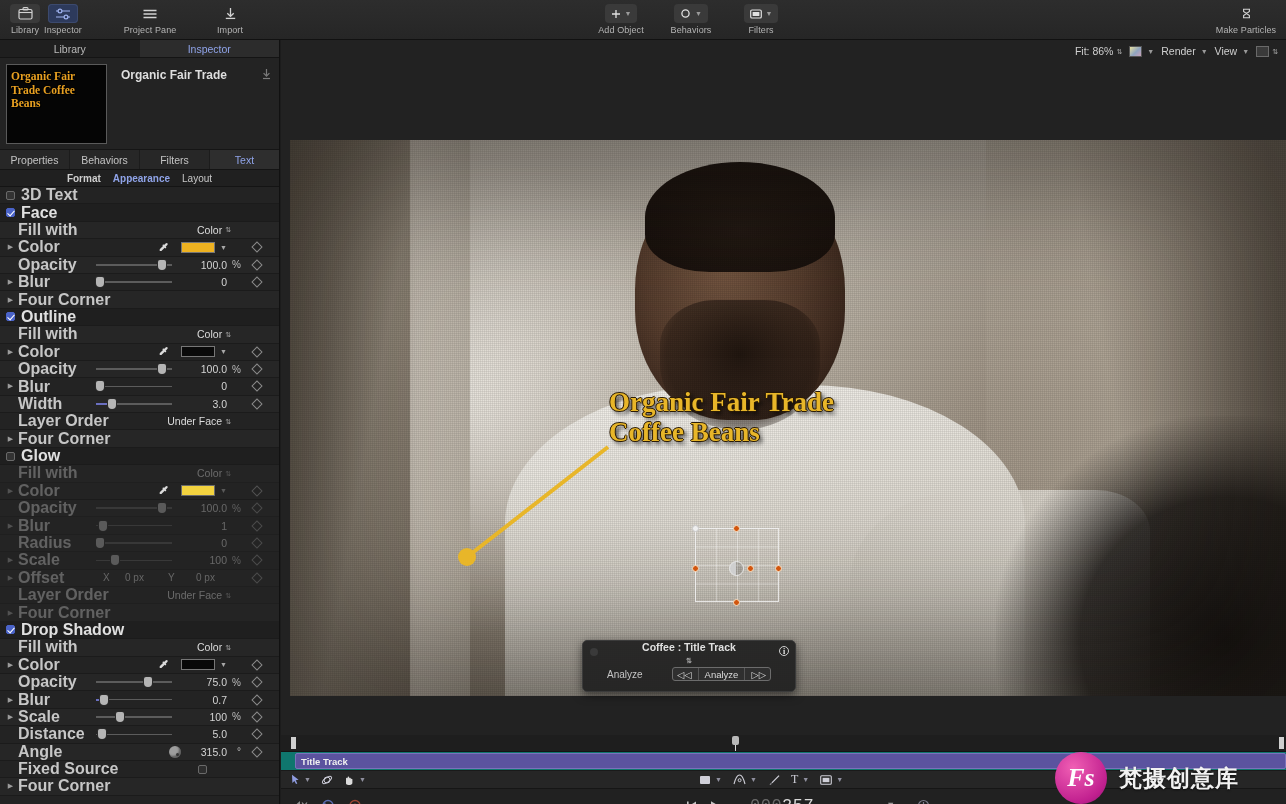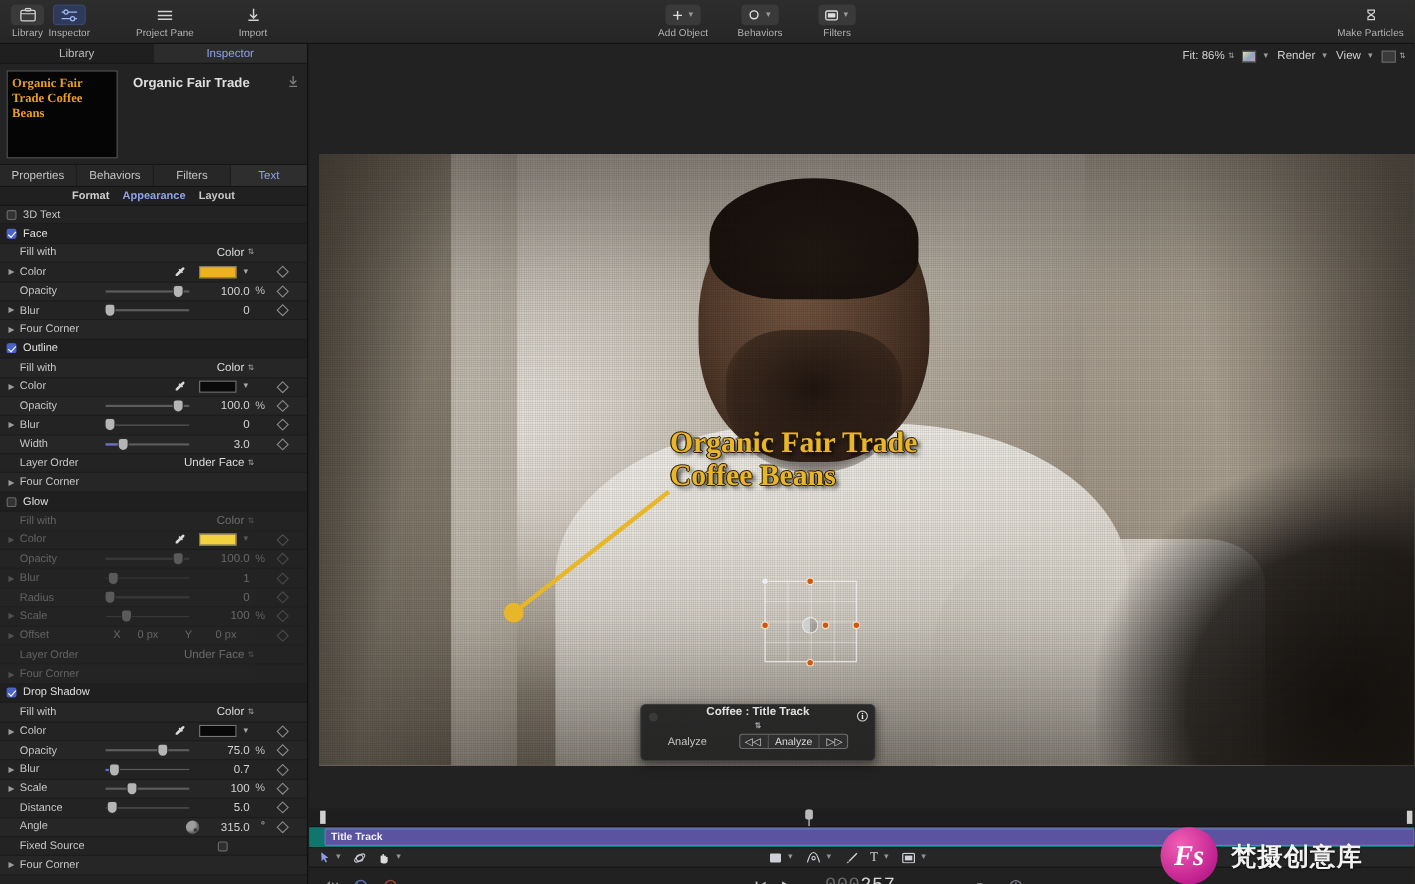--- a/index.html
+++ b/index.html
@@ -79,21 +79,21 @@
   }
   .tab:last-child{border-right:none;}
   .tab.active{background:#2e2e2e;color:#8fa3e8;}
 
   .subtabs{
     height:17px;display:flex;align-items:center;justify-content:center;gap:12px;
     background:#202020;border-bottom:1px solid #141414;font-size:10px;
   }
   .subtab{color:#cfcfcf;font-weight:bold;}
   .subtab.active{color:#8fa3e8;}
-  .subtab.plain{font-weight:bold;color:#c7c7c7;}
+  .subtab.plain{font-weight:normal;color:#c7c7c7;}
 
   .scroller{height:613px;overflow:hidden;position:relative;}
   .row{
     height:17.4px;display:flex;align-items:center;
     border-bottom:1px solid #1b1b1b;padding-left:6px;position:relative;
   }
   .row.alt{background:#262626;}
   .row.hdr{background:#1f1f1f;}
   .row.dim{opacity:.38;}
   .disc{
@@ -102,21 +102,21 @@
   .disc.blank{color:transparent;}
   .cb{
     width:9px;height:9px;border:1px solid #6a6a6a;border-radius:2px;background:#333;
     margin-right:6px;flex:0 0 9px;position:relative;
   }
   .cb.checked{background:#4a63c8;border-color:#4a63c8;}
   .cb.checked:after{
     content:"";position:absolute;left:2px;top:0px;width:3px;height:6px;
     border:solid #fff;border-width:0 1.4px 1.4px 0;transform:rotate(42deg);
   }
-  .lbl{font-size:10px;color:#c6c6c6;}
+  .lbl{font-size:16px;color:#c6c6c6;font-weight:bold;}
   .lbl.hdrlbl{color:#e0e0e0;}
   .lbl.ind{margin-left:3px;}
   .slider{
     position:absolute;left:96px;width:76px;height:11px;display:flex;align-items:center;
   }
   .strack{width:100%;height:1.5px;background:#5c5c5c;}
   .sknob{
     position:absolute;width:8px;height:10px;background:#b5b5b5;border-radius:2px 2px 4px 4px;
     box-shadow:0 0 0 1px #2a2a2a;
   }

